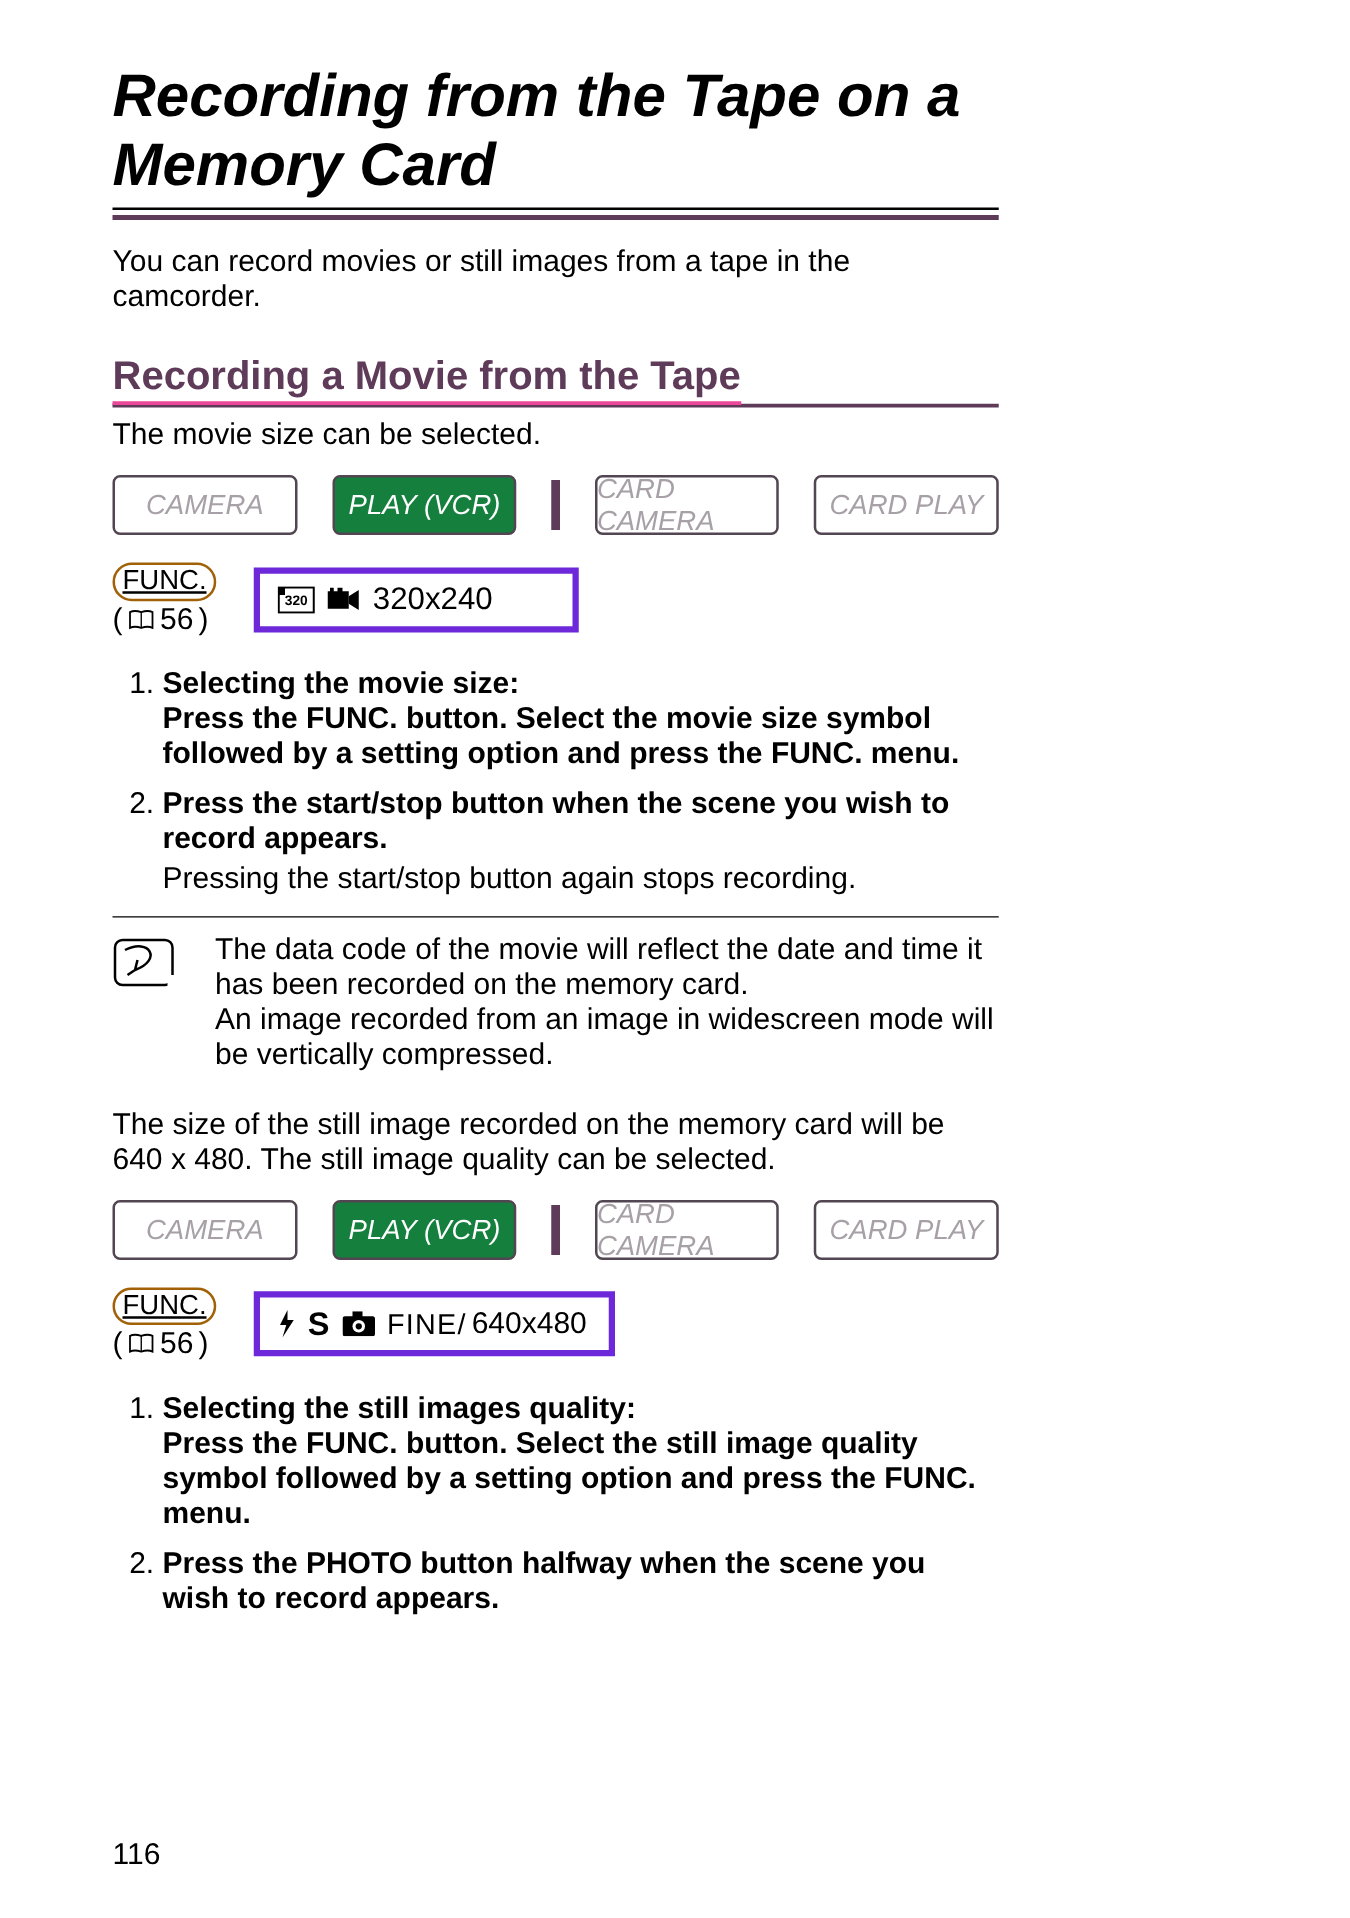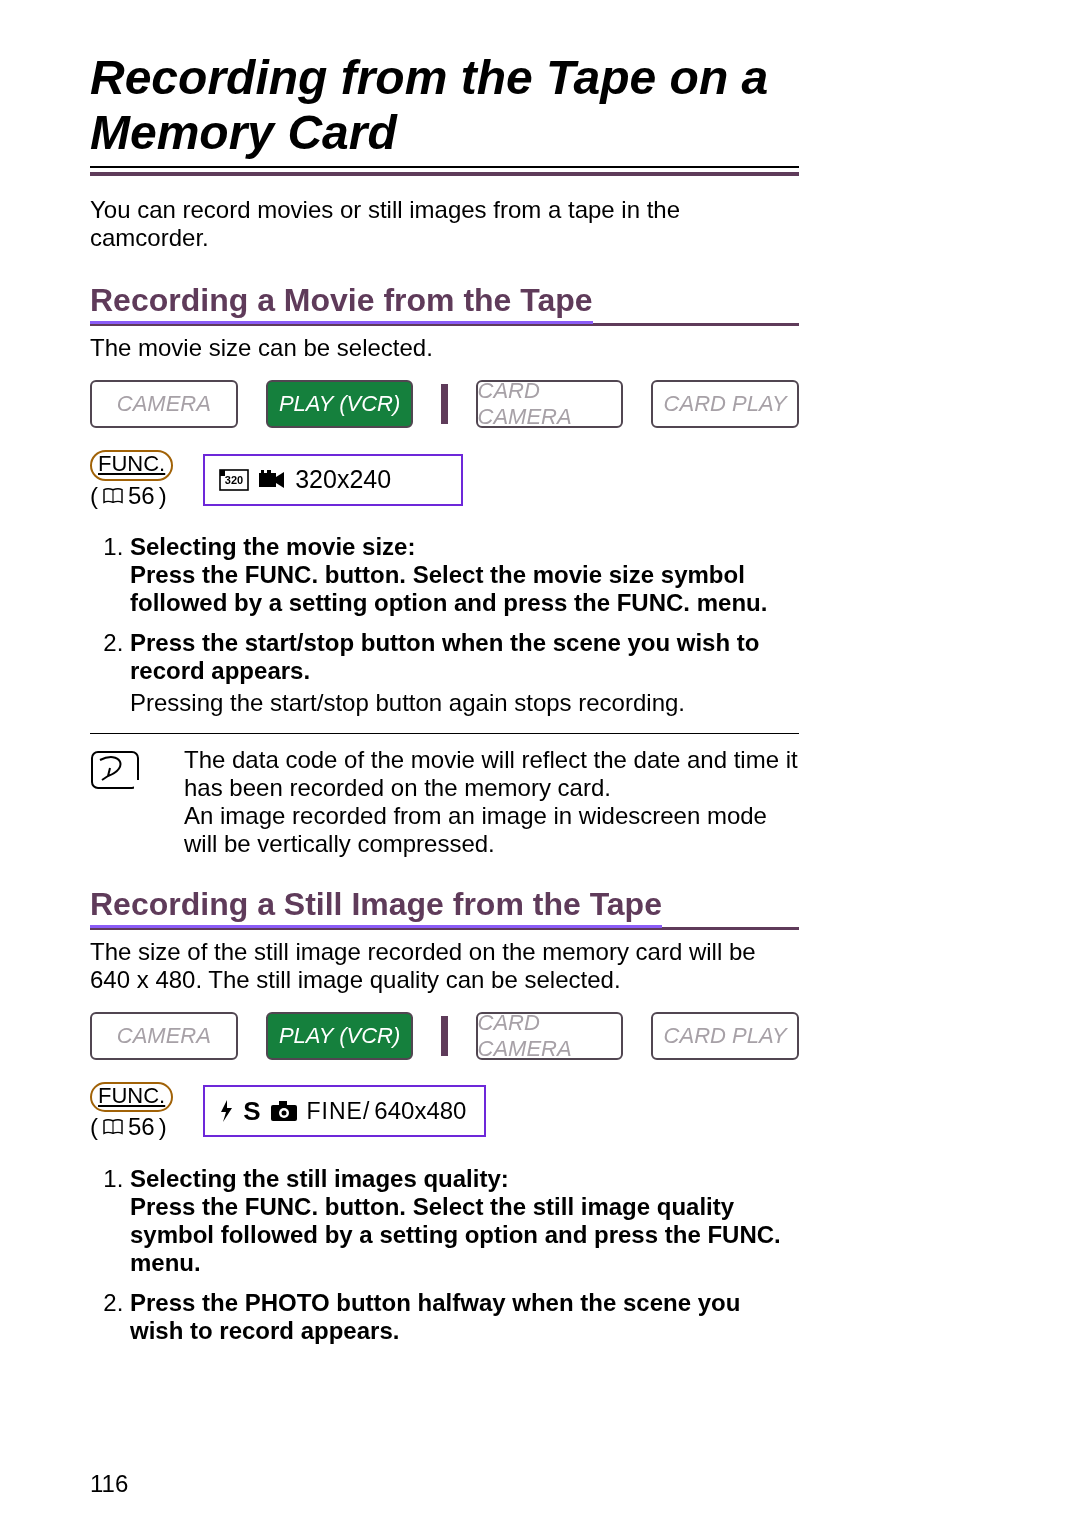--- a/index.html
+++ b/index.html
@@ -42,21 +42,21 @@
     font-weight: 700;
     font-size: 32px;
     color: #5f3b5a;
     margin: 0 0 8px 0;
     padding-bottom: 2px;
     border-bottom: 3px solid #5f3b5a;
     display: flex;
     align-items: baseline;
   }
   h2 .h2-text {
-    border-bottom: 3px solid #8b5cf6;
+    border-bottom: 3px solid #ec4899;
     margin-bottom: -3px;
     padding-bottom: 2px;
   }
   .sub {
     font-size: 24px;
     margin: 8px 0 18px 0;
   }
   
   .mode-row {
     display: flex;
@@ -111,21 +111,21 @@
     gap: 4px;
     font-size: 24px;
     margin-top: 2px;
   }
   .book-icon {
     width: 22px;
     height: 18px;
     display: inline-block;
   }
   .setting-box {
-    border: 2px solid #6d28d9;
+    border: 5px solid #6d28d9;
     padding: 10px 18px 10px 14px;
     display: flex;
     align-items: center;
     gap: 10px;
     font-size: 26px;
     font-weight: 700;
     min-width: 260px;
     height: 52px;
     box-sizing: border-box;
     font-family: Arial, sans-serif;
@@ -159,21 +159,21 @@
   ul.bullets li {
     margin-bottom: 6px;
   }
   .divider {
     border: none;
     border-top: 1.5px solid #000;
     margin: 8px 0 12px 0;
   }
   .note-row {
     display: flex;
-    gap: 38px;
+    gap: 26px;
     font-size: 24px;
     margin-bottom: 28px;
   }
   .note-icon {
     flex: 0 0 56px;
     height: 48px;
   }
   .page-num {
     position: absolute;
     bottom: 36px;
@@ -257,23 +257,20 @@
         <rect x="44" y="34" width="10" height="12" fill="#fff" stroke="#000" stroke-width="0"></rect>
         <polyline points="48,34 48,46 2,46" fill="none" stroke="#000" stroke-width="0"></polyline>
       </svg>
     </div>
     <div>
       <div>The data code of the movie will reflect the date and time it has been recorded on the memory card.</div>
       <div>An image recorded from an image in widescreen mode will be vertically compressed.</div>
     </div>
   </div>
 
-  <h2>
-    <span class="h2-text">Recording a Still Image from the Tape</span>
-  </h2>
   <p class="sub">The size of the still image recorded on the memory card will be 640 x 480. The still image quality can be selected.</p>
 
   <div class="mode-row">
     <div class="mode-box">CAMERA</div>
     <div class="mode-box active">PLAY (VCR)</div>
     <div class="vbar"></div>
     <div class="mode-box">CARD CAMERA</div>
     <div class="mode-box">CARD PLAY</div>
   </div>
 

